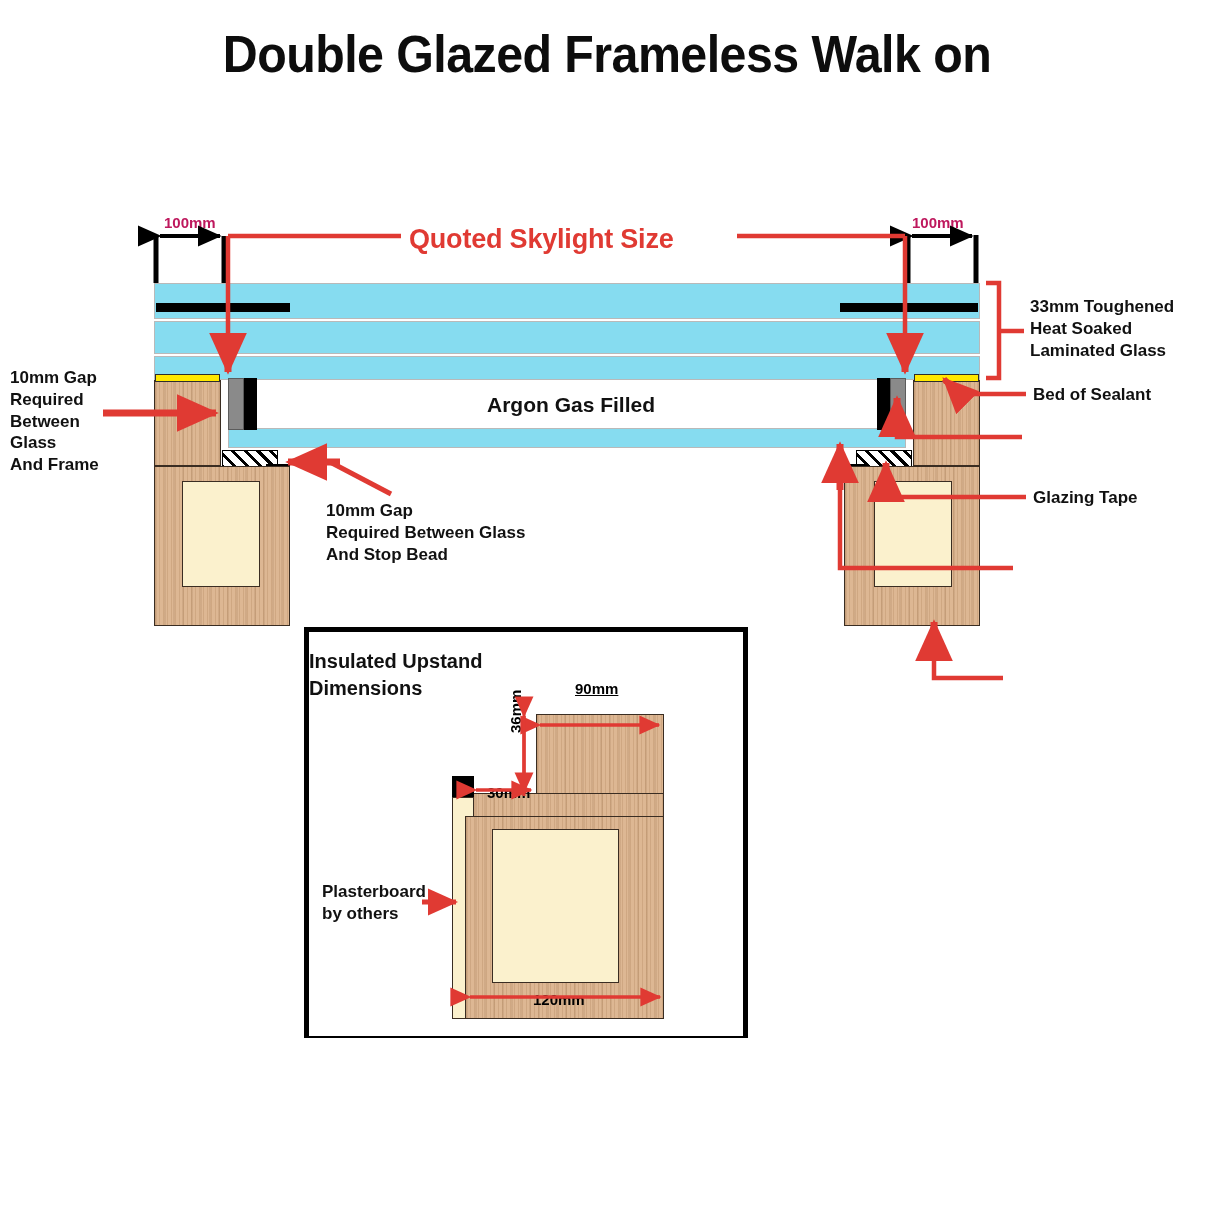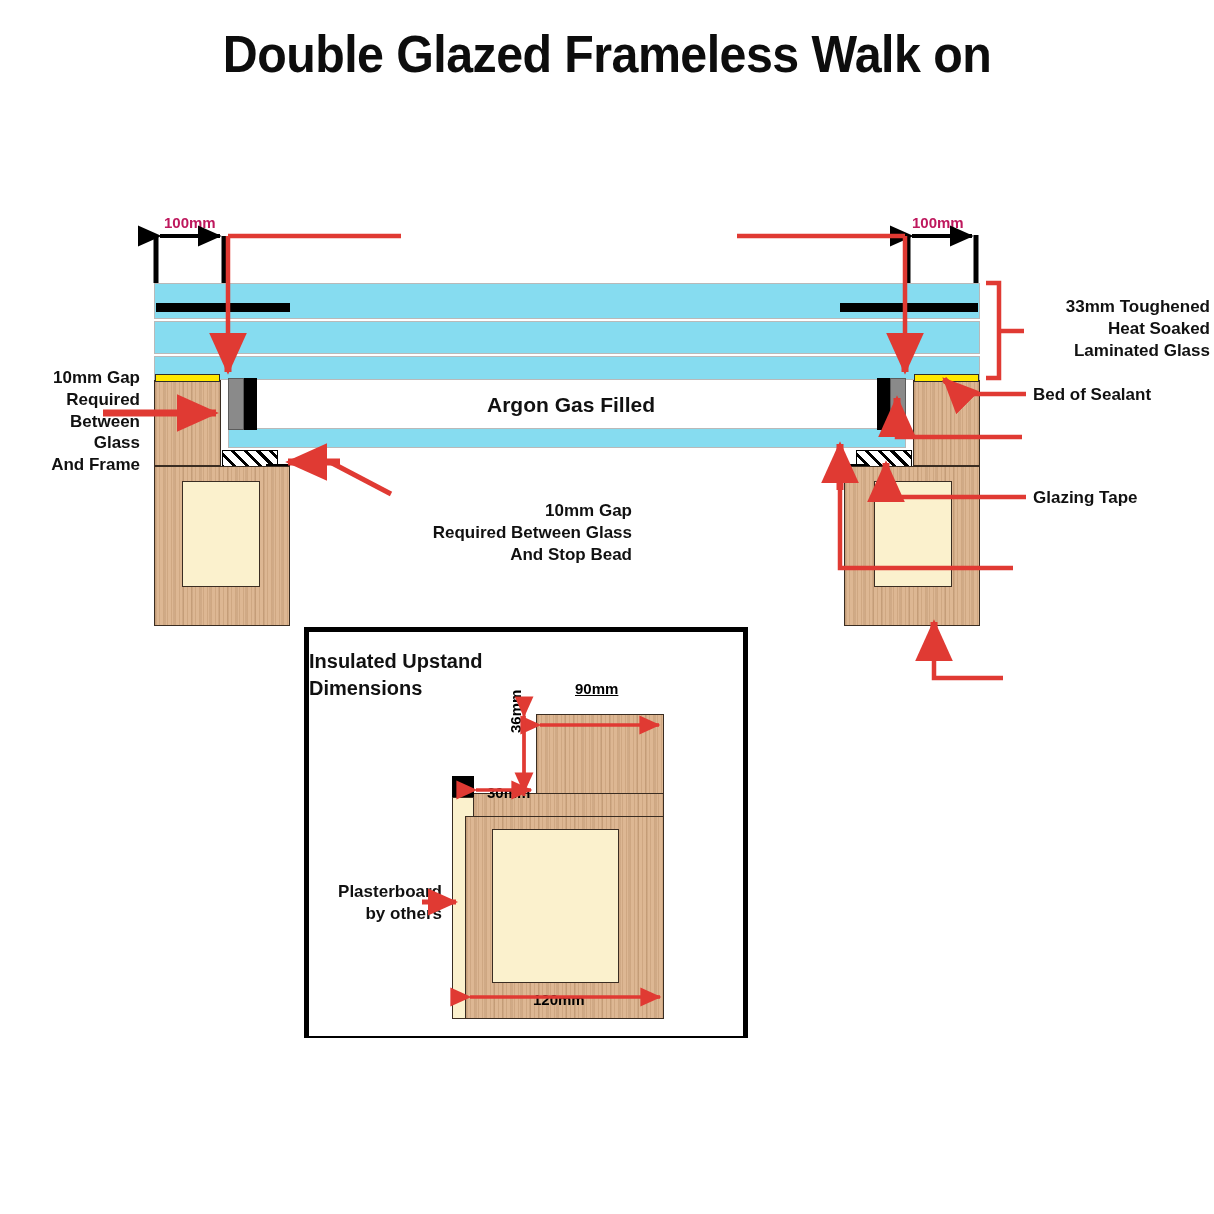--- a/index.html
+++ b/index.html
@@ -36,21 +36,21 @@
   .yel{background:#ffe800;border:1px solid #2d2d2d;box-sizing:border-box;}
   .tape{
     background:repeating-linear-gradient(45deg,
       #000 0px,#000 3px,#fff 3px,#fff 9px);
     border:1px solid #000;box-sizing:border-box;
   }
   .plaster{background:#fbf1cd;border:1px solid #3a2d22;box-sizing:border-box;}
 
   
   .lbl{position:absolute;font-size:17px;font-weight:700;color:#111;line-height:1.28;}
-  .lbl.c{text-align:right;}
+  .lbl.c{text-align:left;}
 
   #quoted-label{
     position:absolute;font-size:27px;font-weight:700;color:#e03a33;
     letter-spacing:-0.2px;white-space:nowrap;
   }
   #argon-label{
     position:absolute;font-size:21px;font-weight:700;color:#111;white-space:nowrap;
   }
 
   .dim{position:absolute;font-size:15px;font-weight:700;color:#be185d;white-space:nowrap;}
@@ -102,20 +102,21 @@
 
   <div class="abs gry" style="left:890px;top:378px;width:16px;height:52px;"></div>
   <div class="abs blk" style="left:877px;top:378px;width:13px;height:52px;"></div>
 
   <div class="abs tape" style="left:856px;top:450px;width:56px;height:20px;"></div>
   <div class="abs blk" style="left:844px;top:464px;width:24px;height:18px;"></div>
 
   <div class="abs wood" style="left:844px;top:466px;width:136px;height:160px;"></div>
   <div class="abs insul" style="left:874px;top:481px;width:78px;height:106px;"></div>
 
+  <div id="quoted-label" style="left:409px;top:224px;">Quoted Skylight Size</div>
 
   <div id="argon-label" style="left:487px;top:393px;">Argon Gas Filled</div>
 
   <div class="lbl c" style="left:10px;top:367px;width:130px;white-space:pre-line;">10mm Gap
 Required
 Between
 Glass
 And Frame</div>
 
   <div class="lbl c" style="left:326px;top:500px;width:306px;white-space:pre-line;">10mm Gap

